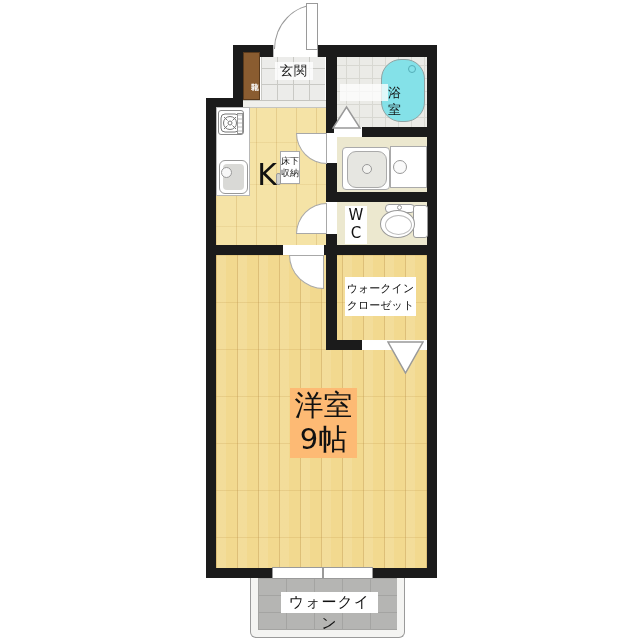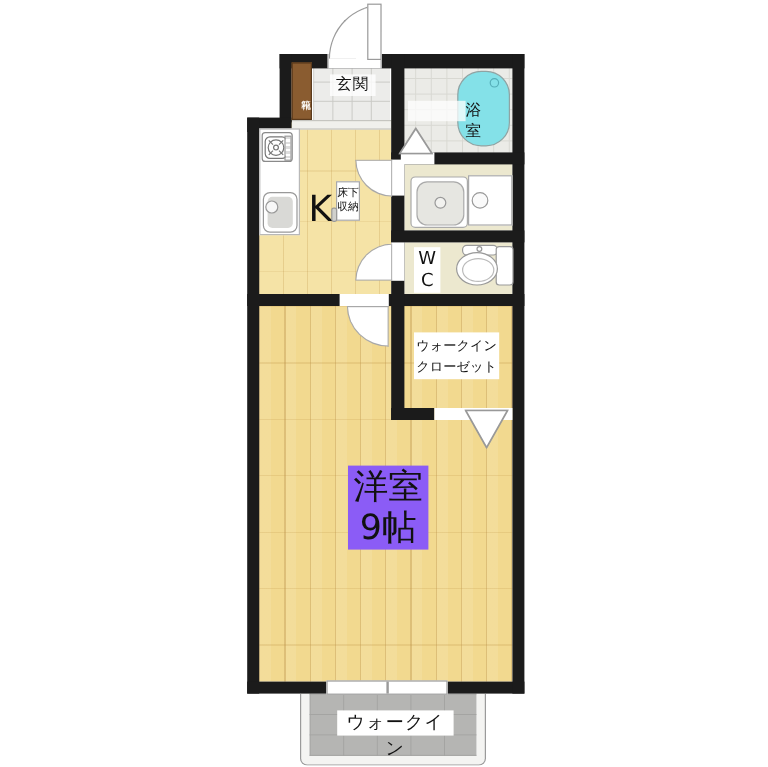--- a/index.html
+++ b/index.html
@@ -139,20 +139,20 @@
   <div class="abs lbl" style="left:345px;top:206px;width:22px;height:38px;background:#fff;font-size:15px;line-height:18px;">
     <div>W</div>
     <div>C</div>
   </div>
 
   <div class="abs lbl" style="left:345px;top:277px;width:71px;height:39px;background:#fff;font-size:11px;line-height:17px;padding-top:3px;">
     <div>ウォークイン</div>
     <div>クローゼット</div>
   </div>
 
-  <div class="abs lbl" style="left:290px;top:388px;width:67px;height:70px;background:#8b5cf6;font-size:29px;line-height:34px;">
+  <div class="abs lbl" style="left:290px;top:388px;width:67px;height:70px;background:#fdba74;font-size:29px;line-height:34px;">
     <div>洋室</div>
     <div>9帖</div>
   </div>
 
   <div class="abs lbl" style="left:281px;top:592px;width:97px;height:21px;background:#fff;font-size:15px;line-height:21px;z-index:6;letter-spacing:1px;">ウォークイン</div>
 
 </div>
 
 </body></html>

